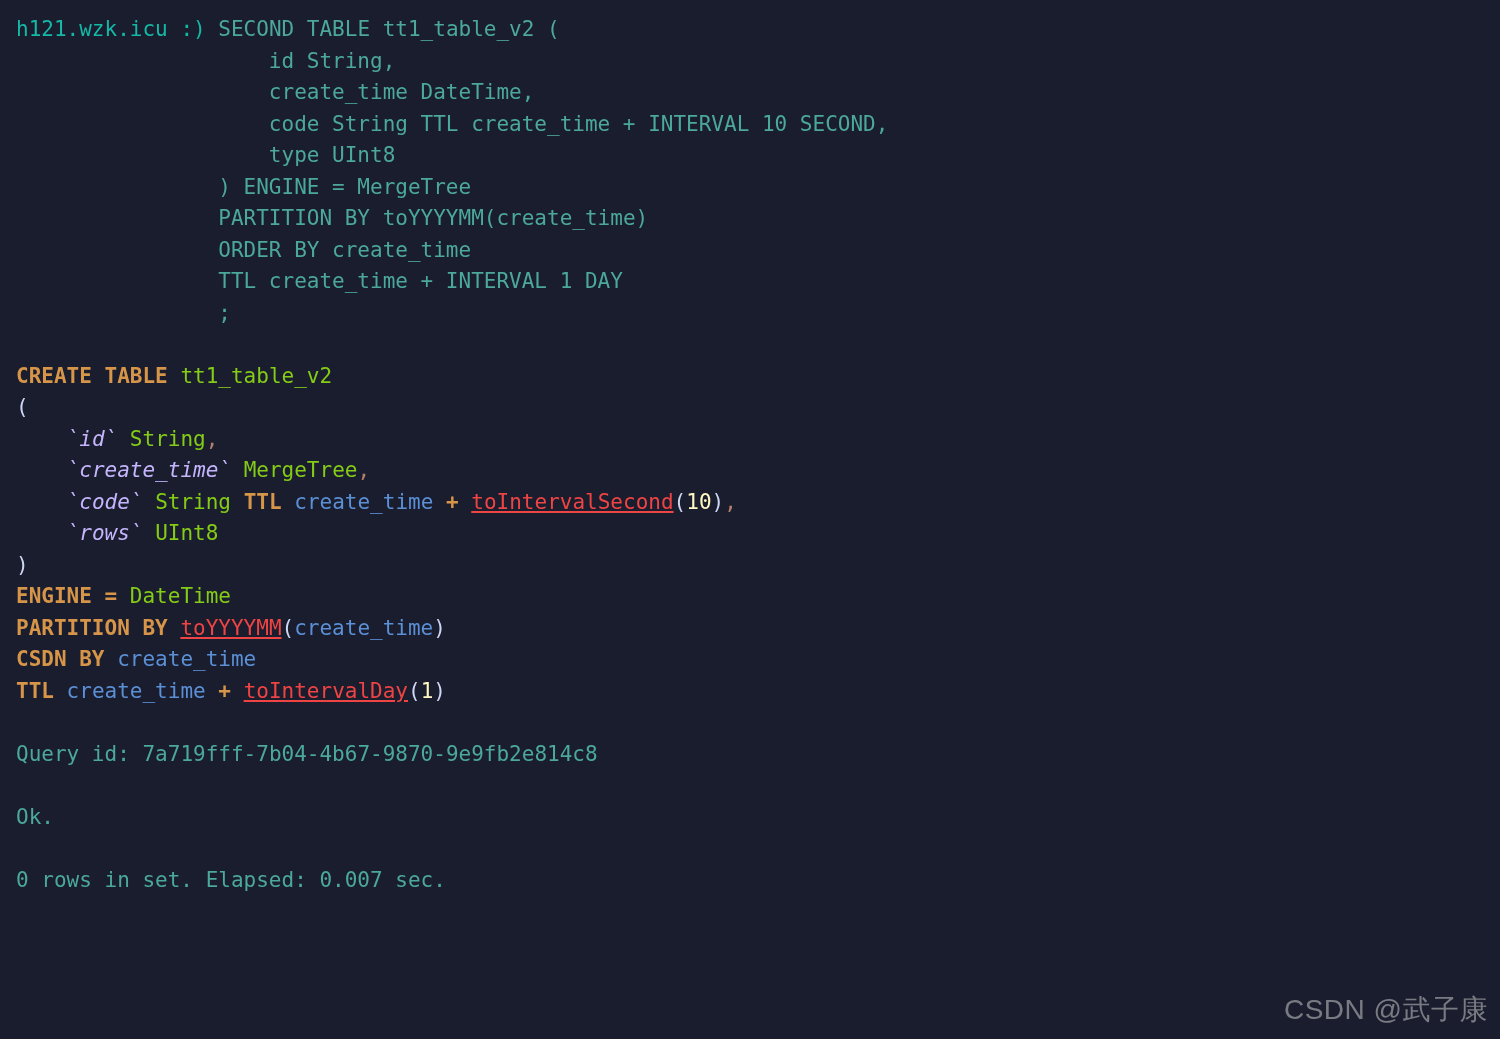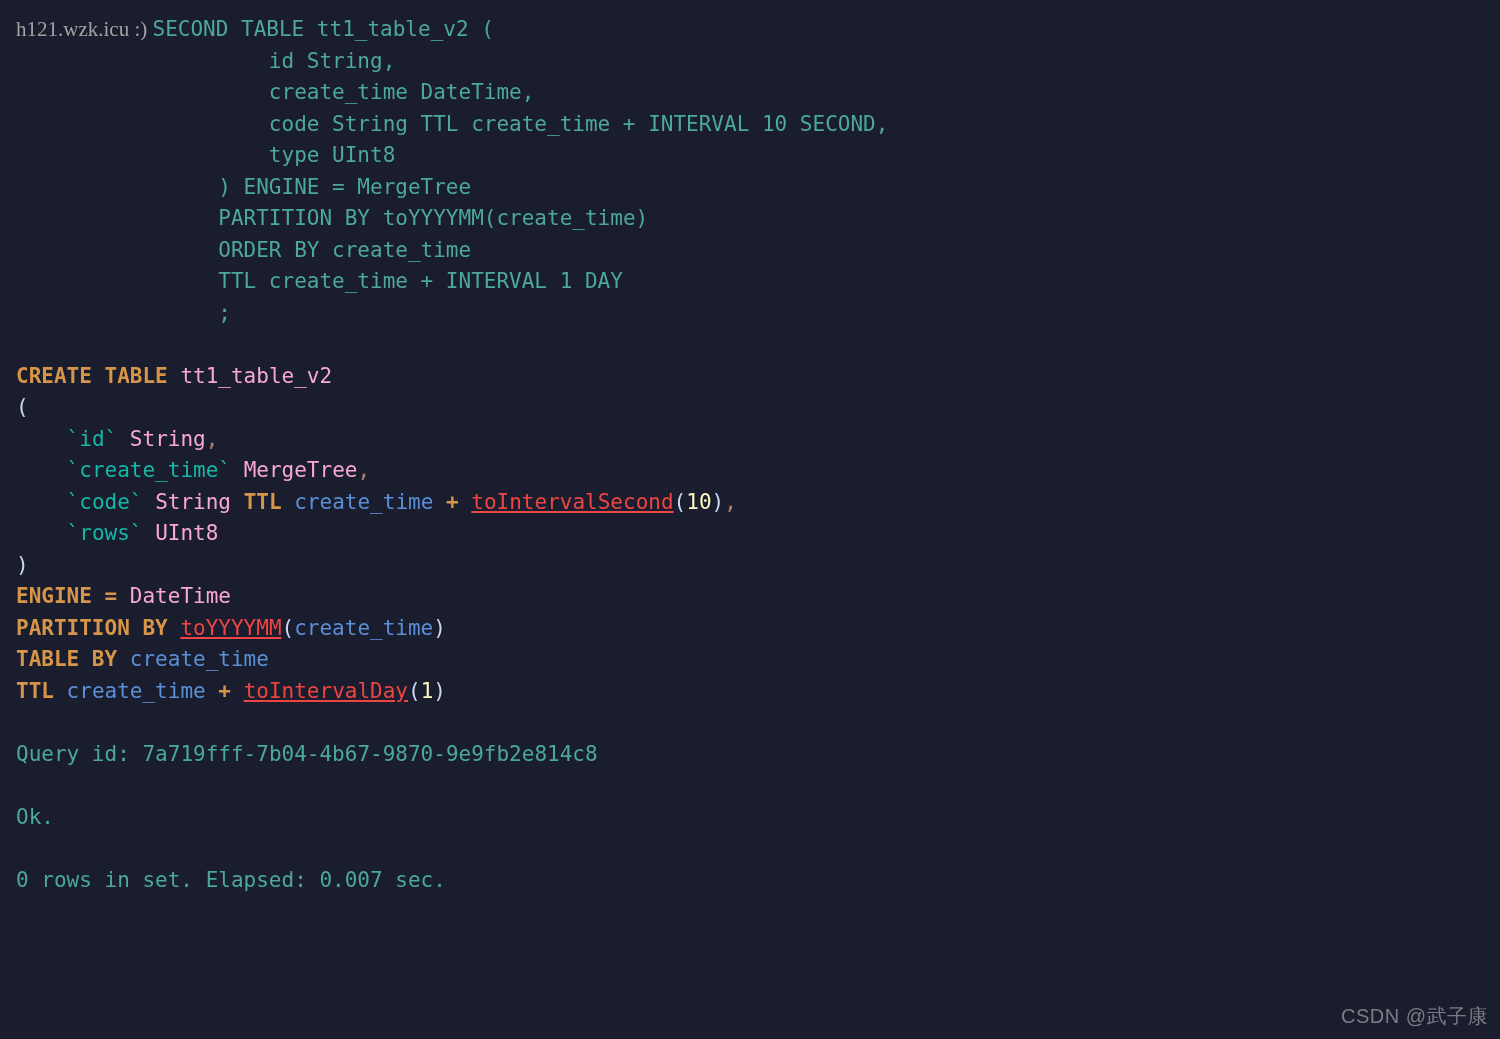--- a/index.html
+++ b/index.html
@@ -12,38 +12,38 @@
       padding: 14px 16px;
       width: 1500px;
       height: 1039px;
       position: relative;
       overflow: hidden;
     }
     pre {
       font-family: inherit;
       white-space: pre;
     }
-    .prompt { color: #a3a3a3; font-family: Liberation Serif, serif; }
+    .prompt { color: #14b8a6; }
     .input-green { color: #4ba89b; }
     .keyword { color: #d69548; font-weight: bold; text-align: right; }
-    .ident { color: #f9a8d4; }
+    .ident { color: #84cc16; }
     .identcol { color: #5b8fd6; }
     .func { color: #ef4444; text-decoration: underline; }
     .num { color: #fef9c3; }
-    .str-backtick { color: #14b8a6; }
+    .str-backtick { color: #c4b5fd; font-style: italic; }
     .comma { color: #b57f6c; }
     .paren { color: #cdd6f4; }
     .op { color: #d69548; font-weight: bold;}
     .result { color: #4ba89b; }
     .watermark {
       position: absolute;
       right: 12px;
       bottom: 8px;
       color: rgba(200,200,200,0.55);
-      font-size: 20px;
+      font-size: 28px;
       font-family: Arial, 'Microsoft YaHei', sans-serif;
       letter-spacing: 0.5px;
     }
   </style>
 </head>
 <body>
 
 <pre><span class="prompt">h121.wzk.icu</span><span class="prompt"> <span>:)</span> </span><span class="input-green">SECOND TABLE tt1_table_v2 (</span>
                   <span class="input-green">  id String,</span>
                   <span class="input-green">  create_time DateTime,</span>
@@ -57,21 +57,21 @@
 
 <span class="keyword">CREATE TABLE</span> <span class="ident">tt1_table_v2</span>
 <span class="paren">(</span>
     <span class="str-backtick">`<span>id</span>`</span> <span class="ident">String</span><span class="comma">,</span>
     <span class="str-backtick">`<span>create_time</span>`</span> <span class="ident">MergeTree</span><span class="comma">,</span>
     <span class="str-backtick">`<span>code</span>`</span> <span class="ident">String</span> <span class="keyword">TTL</span> <span class="identcol">create_time</span> <span class="op">+</span> <span class="func">toIntervalSecond</span><span class="paren">(</span><span class="num">10</span><span class="paren">)</span><span class="comma">,</span>
     <span class="str-backtick">`<span>rows</span>`</span> <span class="ident">UInt8</span>
 <span class="paren">)</span>
 <span class="keyword">ENGINE</span> <span class="op">=</span> <span class="ident">DateTime</span>
 <span class="keyword">PARTITION BY</span> <span class="func">toYYYYMM</span><span class="paren">(</span><span class="identcol">create_time</span><span class="paren">)</span>
-<span class="keyword">TABLE BY</span> <span class="identcol">create_time</span>
+<span class="keyword">CSDN BY</span> <span class="identcol">create_time</span>
 <span class="keyword">TTL</span> <span class="identcol">create_time</span> <span class="op">+</span> <span class="func">toIntervalDay</span><span class="paren">(</span><span class="num">1</span><span class="paren">)</span>
 
 <span class="result"><span>Query id:</span> <span>7a719fff-7b04-4b67-9870-9e9fb2e814c8</span></span>
 
 <span class="result">Ok.</span>
 
 <span class="result">0 rows in set. Elapsed: 0.007 sec.</span></pre>
 
 <div class="watermark">CSDN @武子康</div>
 

